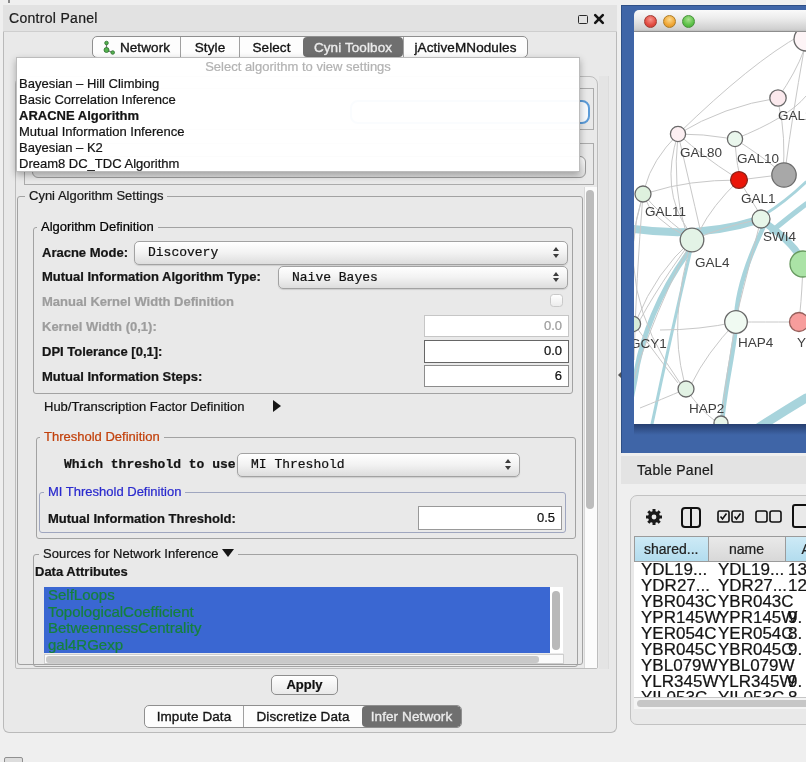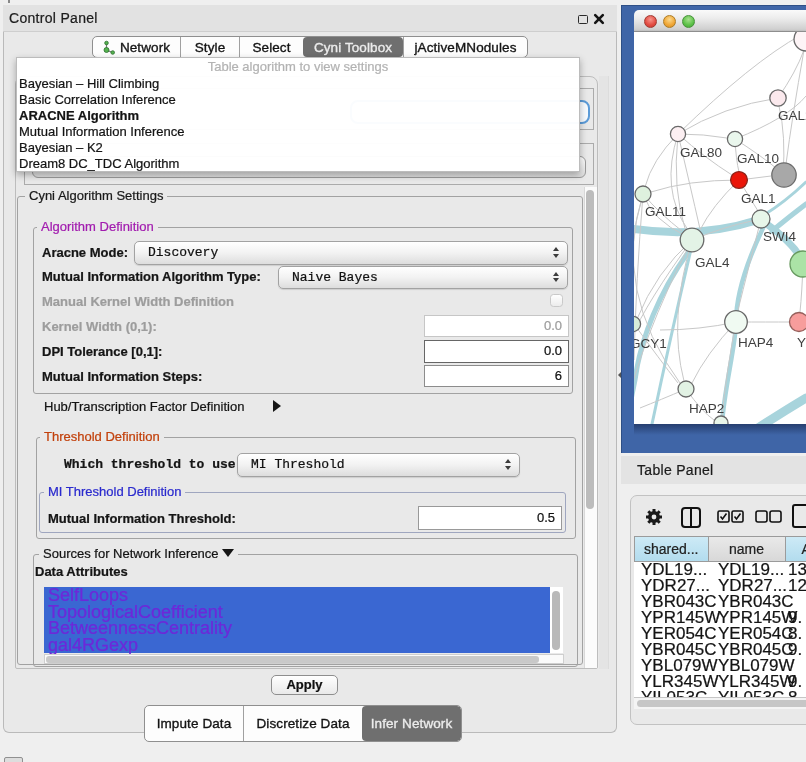--- a/index.html
+++ b/index.html
@@ -62,21 +62,21 @@
 
 <div class="abs" style="left:584px;top:187px;width:13px;height:481px;background:#fbfbfb;border-left:1px solid #d8d8d8;box-sizing:border-box;"></div>
 <div class="abs" style="left:586px;top:190px;width:8px;height:319px;background:#bcbcbc;border-radius:4.5px;"></div>
 <div class="abs" style="left:599px;top:76px;width:9px;height:593px;background:#e4e4e4;"></div>
 <div class="abs" style="left:608px;top:76px;width:1px;height:593px;background:#dcdcdc;"></div>
 
 <div class="grp" style="left:17px;top:196px;width:564px;height:467px;"></div>
 <div class="glbl" style="left:25px;top:189px;color:#1a1a1a;">Cyni Algorithm Settings</div>
 
 <div class="grp" style="left:33px;top:227px;width:538px;height:165px;"></div>
-<div class="glbl" style="left:37px;top:220px;color:#a21caf;">Algorithm Definition</div>
+<div class="glbl" style="left:37px;top:220px;color:#000000;">Algorithm Definition</div>
 
 <div class="lbl" style="left:42px;top:245px;">Aracne Mode:</div>
 <div class="combo" style="left:134px;top:241px;width:432px;height:22px;">
       <span class="ct" style="line-height:22px;">Discovery</span>
       <span class="spin" style="top:5px;">
         <span class="up"></span>
         <span class="dn"></span>
       </span>
     </div>
 
@@ -128,35 +128,35 @@
 <div class="inp" style="left:418px;top:506px;width:144px;height:24px;border:1px solid #999;box-sizing:border-box;">
       <span style="line-height:22px;">0.5</span>
     </div>
 
 <div class="grp" style="left:33px;top:554px;width:543px;height:111px;"></div>
 <div class="glbl" style="left:39px;top:547px;color:#141414;">Sources for Network Inference <span style="display:inline-block;width:0;height:0;border-top:8px solid #151515;border-left:6.5px solid transparent;border-right:6.5px solid transparent;vertical-align:1px;"></span></div>
 <div class="lbl" style="left:35px;top:564px;">Data Attributes</div>
 
 <div class="abs" style="left:44px;top:587px;width:519px;height:66px;background:#fff;"></div>
 <div class="abs" style="left:44px;top:587px;width:506px;height:66px;background:#3a67d2;"></div>
-<div class="abs" style="left:48px;top:587px;font-size:18px;color:#6d28d9;line-height:16.5px;white-space:nowrap;">SelfLoops<br>TopologicalCoefficient<br>BetweennessCentrality<br>gal4RGexp</div>
+<div class="abs" style="left:48px;top:587px;font-size:15px;color:#15803d;line-height:16.5px;white-space:nowrap;">SelfLoops<br>TopologicalCoefficient<br>BetweennessCentrality<br>gal4RGexp</div>
 <div class="abs" style="left:552px;top:591px;width:8px;height:59px;background:#b9b9b9;border-radius:4px;"></div>
 <div class="abs" style="left:44px;top:654px;width:520px;height:10px;background:#fafafa;border:1px solid #cfcfcf;box-sizing:border-box;"></div>
 <div class="abs" style="left:46px;top:656px;width:493px;height:6.5px;background:#c9c9c9;border-radius:3px;"></div>
 
 <div class="abs" style="left:271px;top:675px;width:67px;height:20px;border:1px solid #8e8e8e;border-radius:5px;background:linear-gradient(#fff,#e9e9e9);box-sizing:border-box;text-align:center;line-height:18px;font-size:13px;font-weight:bold;color:#111;">Apply</div>
 
-<div class="abs" style="left:144px;top:705px;width:318px;height:37px;background:#fdfdfd;border:1px solid #8f8f8f;border-radius:5px;box-sizing:border-box;overflow:hidden;text-align:center;">
+<div class="abs" style="left:144px;top:705px;width:318px;height:23px;background:#fdfdfd;border:1px solid #8f8f8f;border-radius:5px;box-sizing:border-box;overflow:hidden;text-align:center;">
   <div class="seg" style="width:98px;">Impute Data</div>
   <div class="seg sep" style="width:119px;">Discretize Data</div>
   <div class="seg segsel" style="width:99px;">Infer Network</div>
 </div>
 
 <div class="abs" style="left:16px;top:57px;width:564px;height:115px;background:rgba(255,255,255,.97);border:1px solid #bcbcbc;box-shadow:0 3px 7px rgba(0,0,0,.3);box-sizing:border-box;z-index:50;font-size:13px;color:#141414;">
-  <div style="height:18px;line-height:18px;text-align:center;color:#b3b3b3;">Table algorithm to view settings</div>
+  <div style="height:18px;line-height:18px;text-align:center;color:#b3b3b3;">Select algorithm to view settings</div>
   <div style="padding-left:2px;line-height:16px;white-space:nowrap;">Bayesian – Hill Climbing<br>Basic Correlation Inference<br><span class="b">ARACNE Algorithm</span><br>Mutual Information Inference<br>Bayesian – K2<br>Dream8 DC_TDC Algorithm</div>
 </div>
 
 <div class="abs" style="left:618px;top:372px;width:0;height:0;border-right:3.5px solid #555;border-top:3px solid transparent;border-bottom:3px solid transparent;"></div>
 <div class="abs" style="left:8px;top:0;width:2px;height:3px;background:#888;"></div>
 <div class="abs" style="left:4px;top:757px;width:19px;height:10px;border:1.5px solid #909090;background:#ddd;border-radius:2px;box-sizing:border-box;"></div>
 
 <div class="abs" style="left:621px;top:5px;width:185px;height:448px;background:#3f65a7;border-top:1px solid #2e4f86;border-left:1px solid #2e4f86;box-sizing:border-box;"></div>
 <div class="abs" style="left:634px;top:10px;width:172px;height:22px;background:linear-gradient(#fafafa,#ececec 40%,#cfcfcf 92%,#bdbdbd);border-bottom:1px solid #8e8e8e;border-radius:5px 0 0 0;box-sizing:border-box;"></div>
 <div class="abs" style="left:644px;top:15px;width:11px;height:11px;border-radius:50%;background:radial-gradient(circle at 50% 32%,#f7948b,#e24b41 60%,#c23b32);border:.5px solid #a03a31;"></div>

